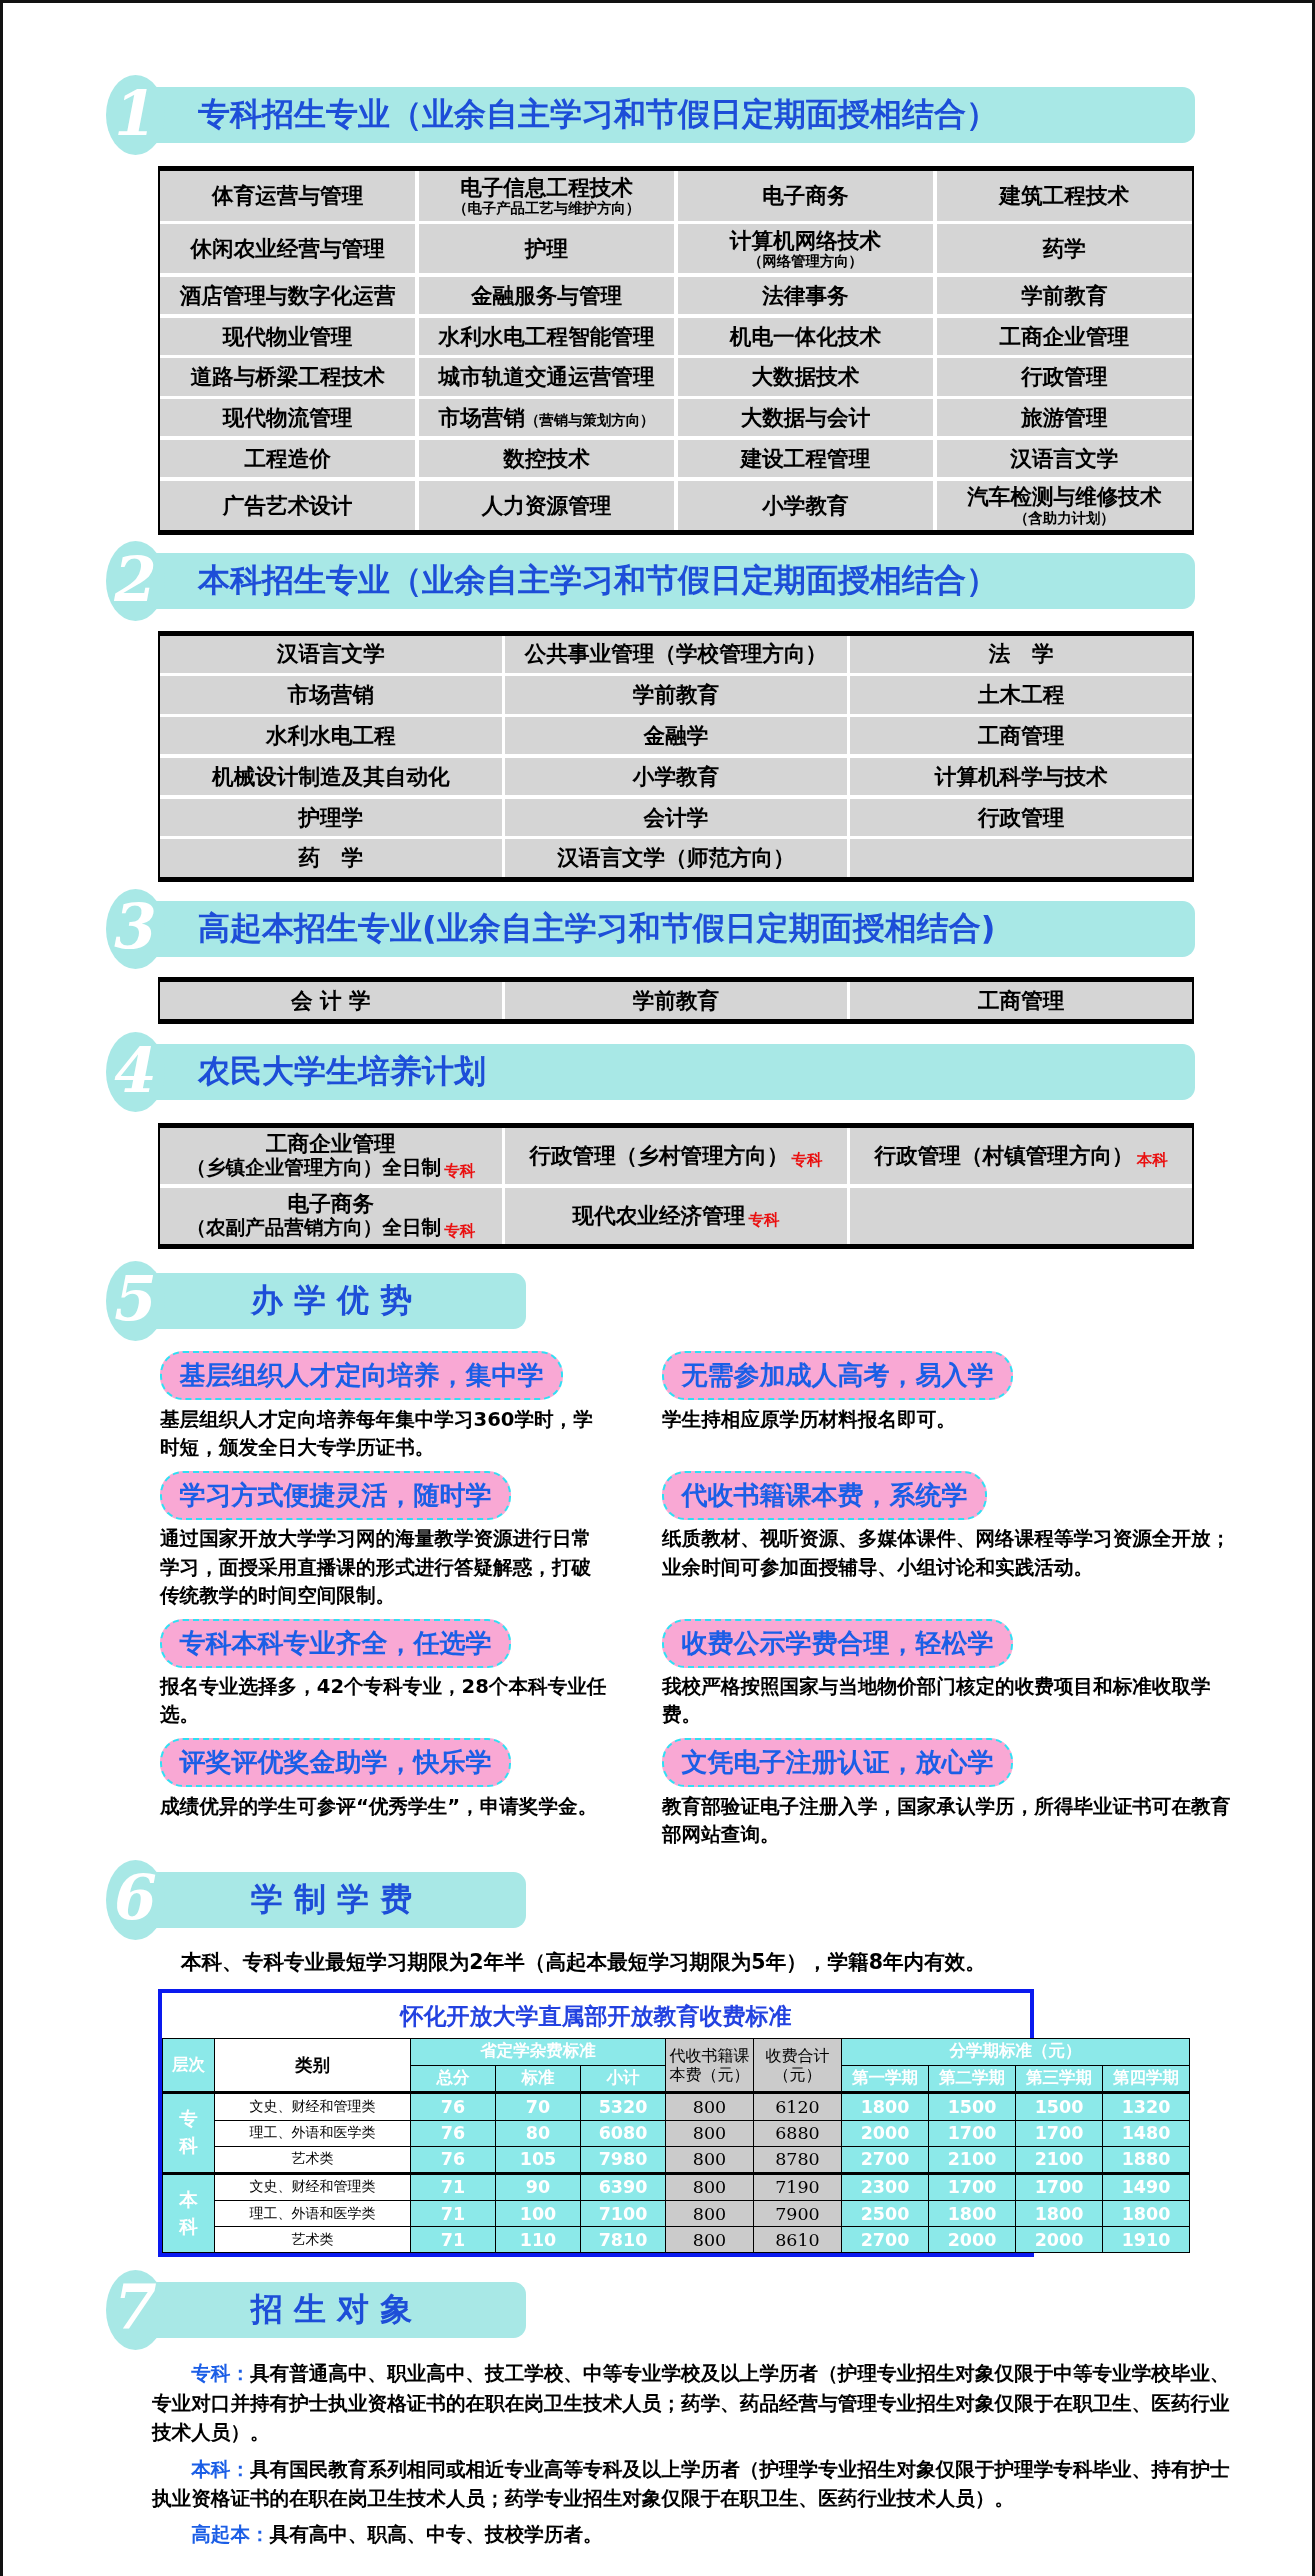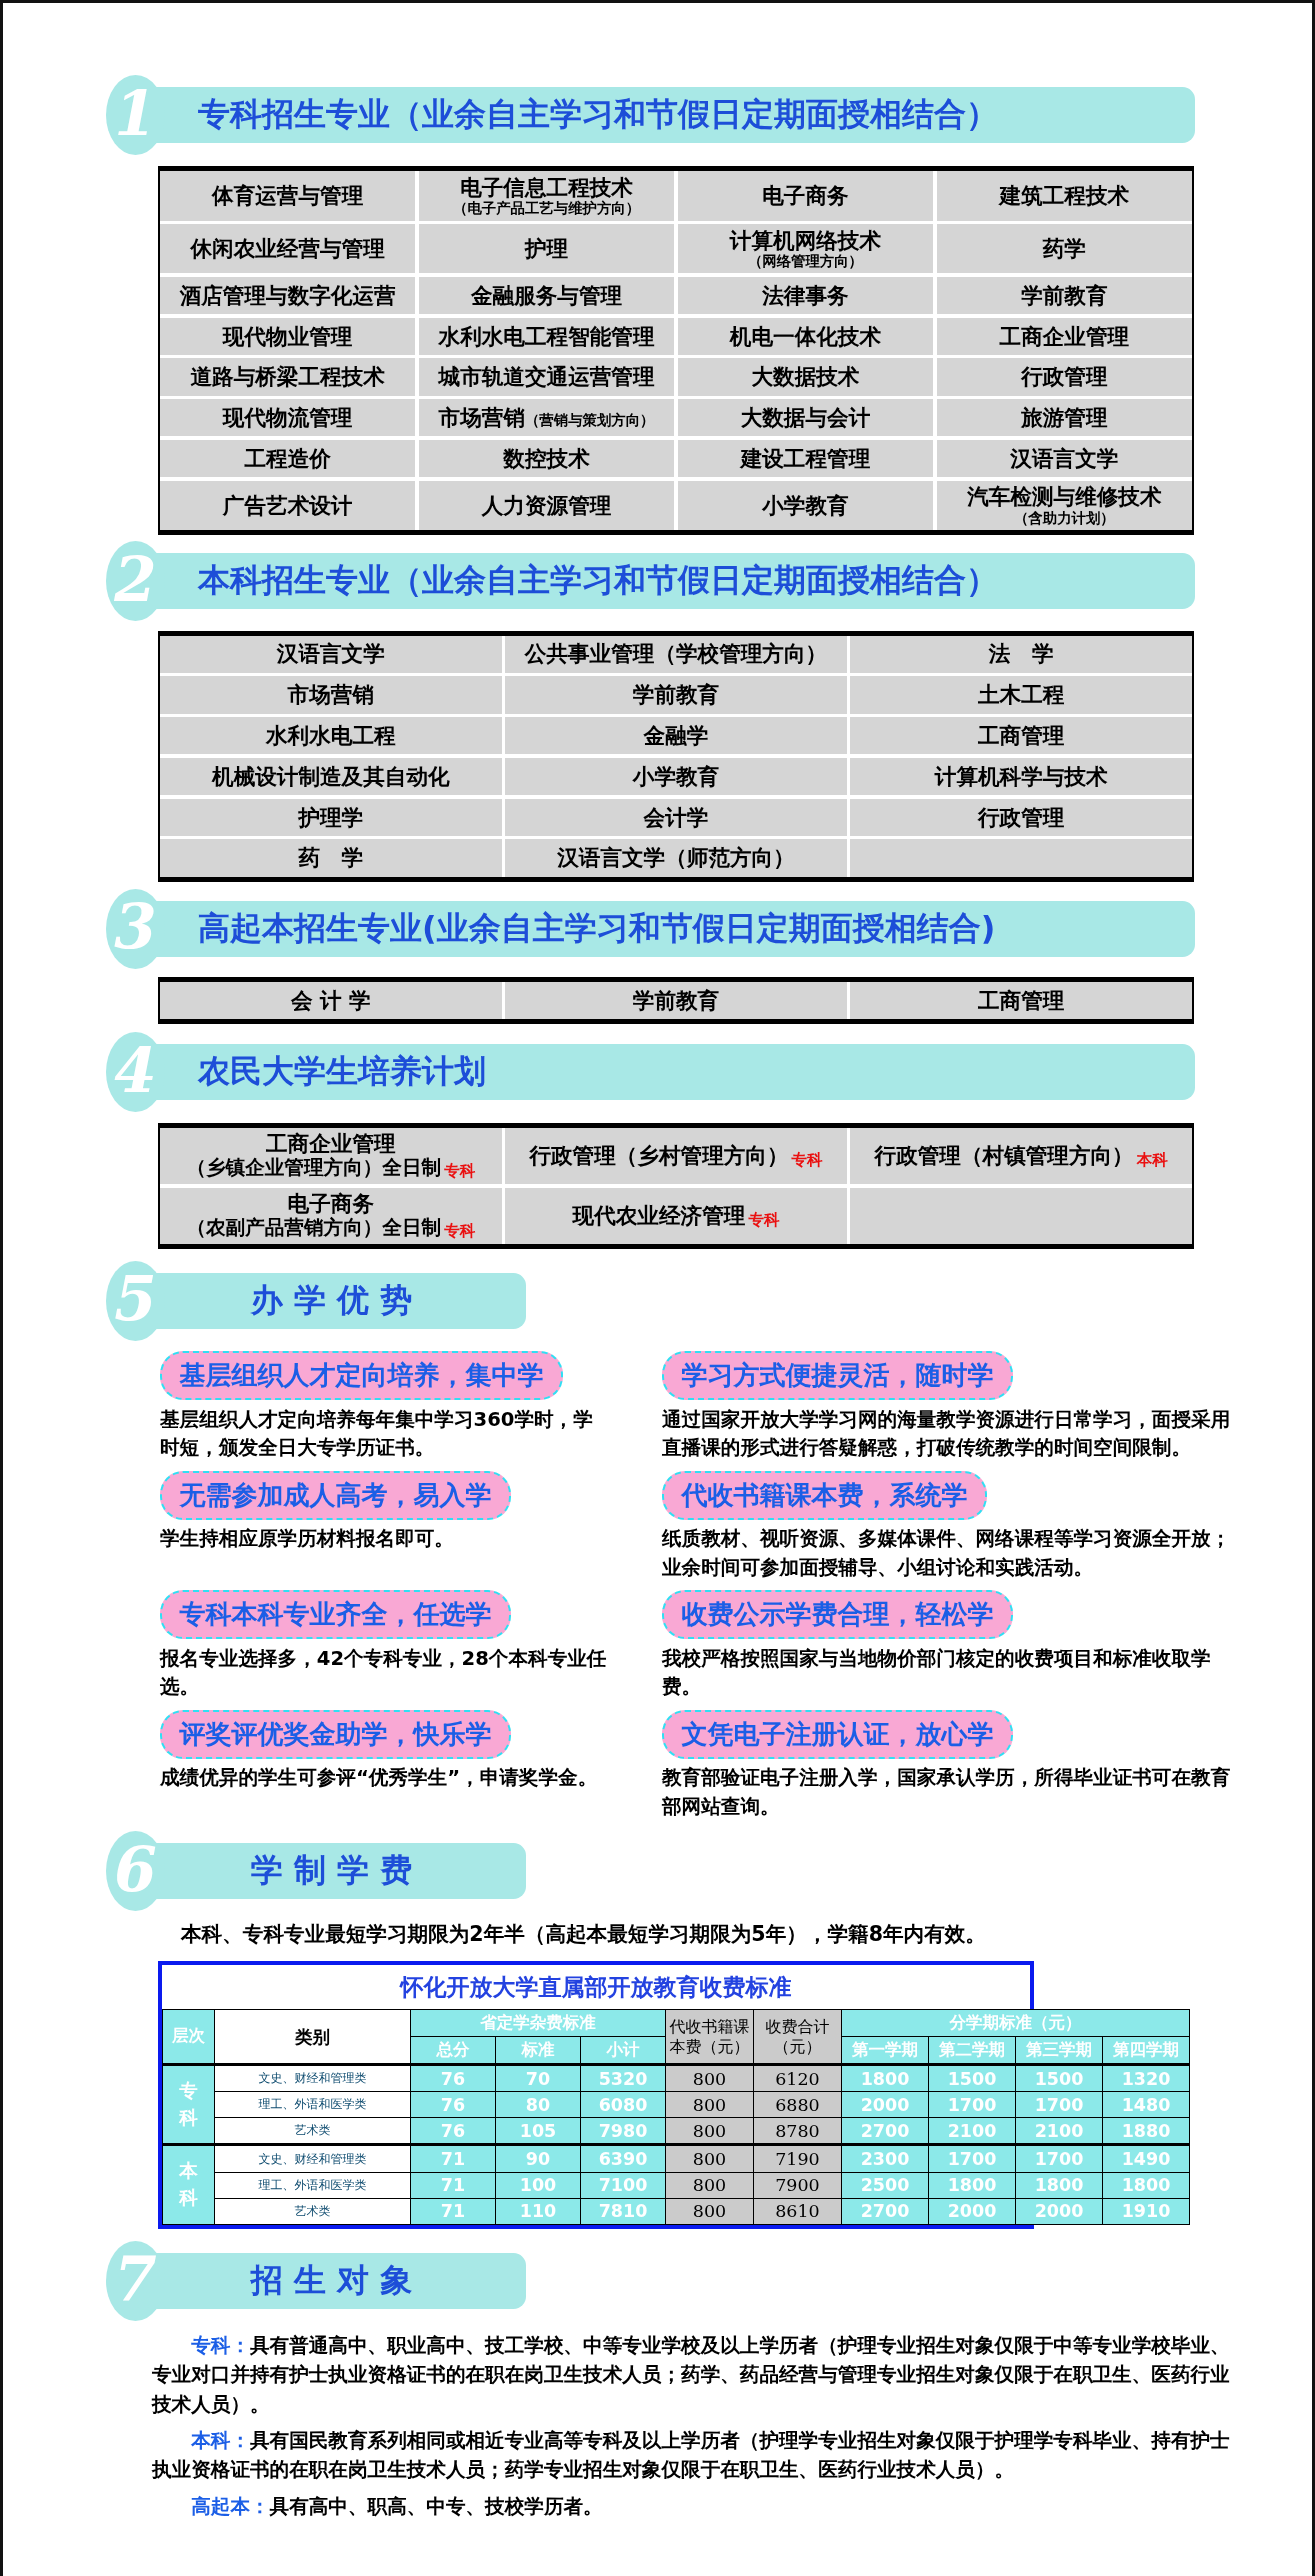--- a/index.html
+++ b/index.html
@@ -46,21 +46,21 @@
     box-sizing:border-box;background:#fff;}
   .fee-title{color:var(--feetitle);text-align:center;font-size:23px;font-weight:700;padding:7.2px 0 6.2px;}
   table.fee{width:100%;border-collapse:collapse;table-layout:fixed;}
   .fee th,.fee td{border:1.5px solid #000;text-align:center;vertical-align:middle;padding:2.6px 1px;}
   .fee .h{background:var(--aqua);color:#fff;font-weight:700;font-size:16.5px;line-height:1.25;}
   .fee .wh{background:#fff;color:#000;font-size:17.5px;font-weight:700;}
   .fee .gh{background:var(--feegray);color:#000;font-family:"DejaVu Serif",serif;font-weight:400;
     font-size:16px;line-height:1.2;}
   .fee td.c{background:var(--aqua);color:#fff;font-weight:700;font-size:17.5px;}
   .fee td.g{background:var(--feegray);color:#000;font-family:"DejaVu Serif",serif;font-size:17.5px;}
-  .fee td.cat{background:#fff;color:#0c4a6e;font-family:"DejaVu Serif",serif;font-size:12px;}
+  .fee td.cat{background:#fff;color:#000000;font-family:"DejaVu Serif",serif;font-size:14px;}
   .fee td.lv{background:var(--aqua);color:#fff;font-weight:700;font-size:18.5px;line-height:1.45;}
   .fee tr.gs td{border-top:3.6px solid #000;}
   .fee thead tr:last-child th{border-bottom:3.1px solid #000;}
   
   .aud{margin:9.3px 77px 0 149px;}
   .aud p{margin:0 0 7.2px 0;font-size:19.6px;line-height:1.5;font-weight:700;text-indent:2em;}
   .lbl{color:var(--blue);}
 </style>
 </head>
 <body>
@@ -295,25 +295,25 @@
     </div>
     <div class="banner short center">
       <span class="bt">办学优势</span>
     </div>
   </div>
   <div class="adv" id="advantages">
       <div class="adv-item"><div class="abox">
           <span class="at">基层组织人才定向培养，集中学</span>
         </div><p class="ap">基层组织人才定向培养每年集中学习360学时，学时短，颁发全日大专学历证书。</p></div>
       <div class="adv-item"><div class="abox">
+          <span class="at">无需参加成人高考，易入学</span>
+        </div><p class="ap">学生持相应原学历材料报名即可。</p></div>
+      <div class="adv-item"><div class="abox">
           <span class="at">学习方式便捷灵活，随时学</span>
         </div><p class="ap">通过国家开放大学学习网的海量教学资源进行日常学习，面授采用直播课的形式进行答疑解惑，打破传统教学的时间空间限制。</p></div>
-      <div class="adv-item"><div class="abox">
-          <span class="at">无需参加成人高考，易入学</span>
-        </div><p class="ap">学生持相应原学历材料报名即可。</p></div>
       <div class="adv-item"><div class="abox">
           <span class="at">代收书籍课本费，系统学</span>
         </div><p class="ap">纸质教材、视听资源、多媒体课件、网络课程等学习资源全开放；业余时间可参加面授辅导、小组讨论和实践活动。</p></div>
       <div class="adv-item"><div class="abox">
           <span class="at">专科本科专业齐全，任选学</span>
         </div><p class="ap">报名专业选择多，42个专科专业，28个本科专业任选。</p></div>
       <div class="adv-item"><div class="abox">
           <span class="at">收费公示学费合理，轻松学</span>
         </div><p class="ap">我校严格按照国家与当地物价部门核定的收费项目和标准收取学费。</p></div>
       <div class="adv-item"><div class="abox">

